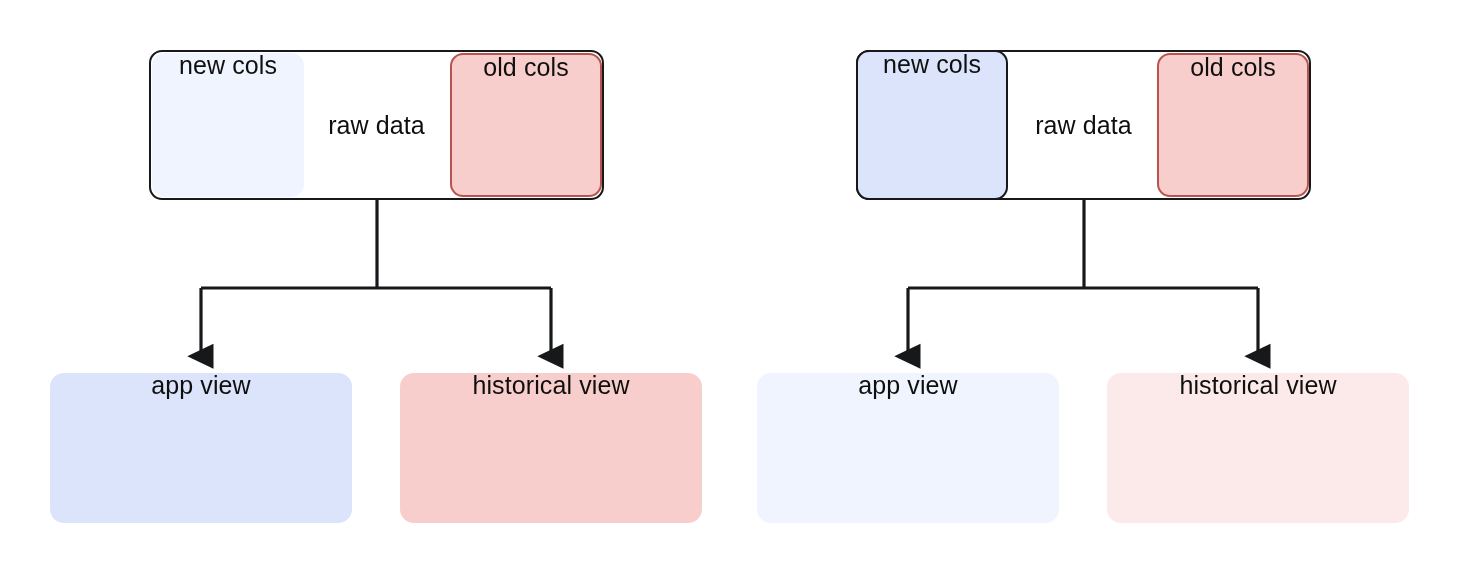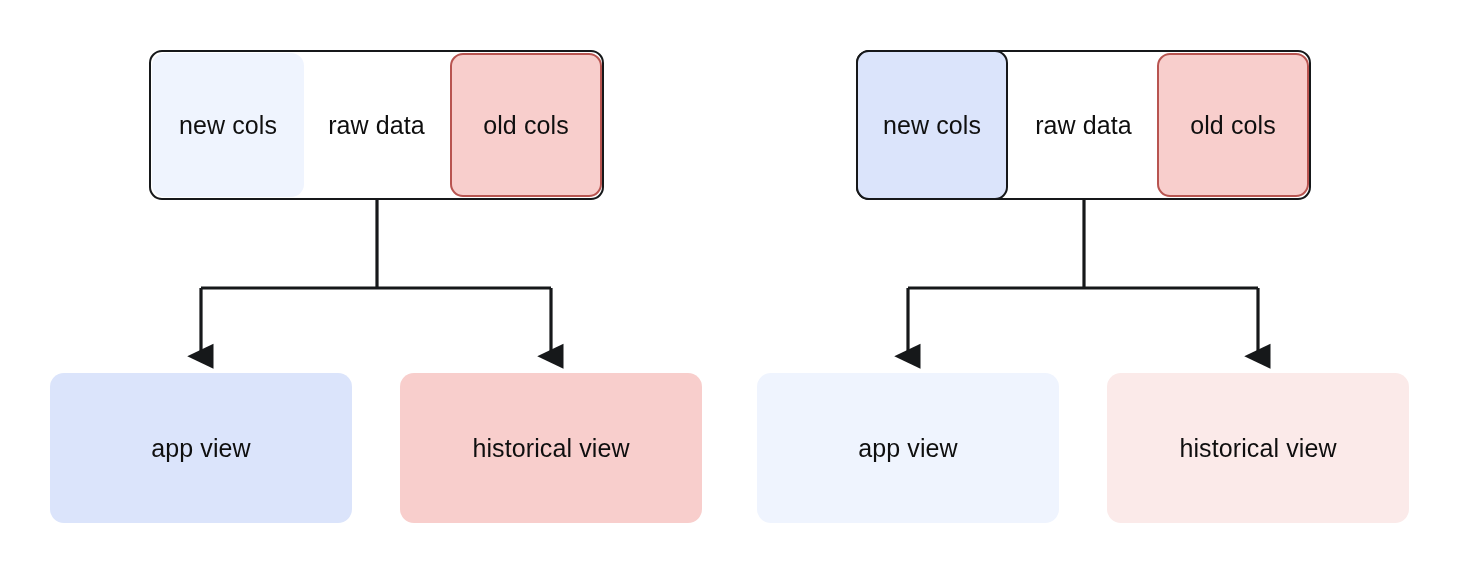--- a/index.html
+++ b/index.html
@@ -19,21 +19,20 @@
     height: 578px;
     background: #ffffff;
     overflow: hidden;
   }
 
   
   .node {
     position: absolute;
     box-sizing: border-box;
     display: flex;
-    align-items: center;
     justify-content: center;
     color: #0f0f0f;
     font-size: 25px;
     line-height: 1;
     white-space: nowrap;
     letter-spacing: 0.1px;
   }
 
   
   .container-node {

